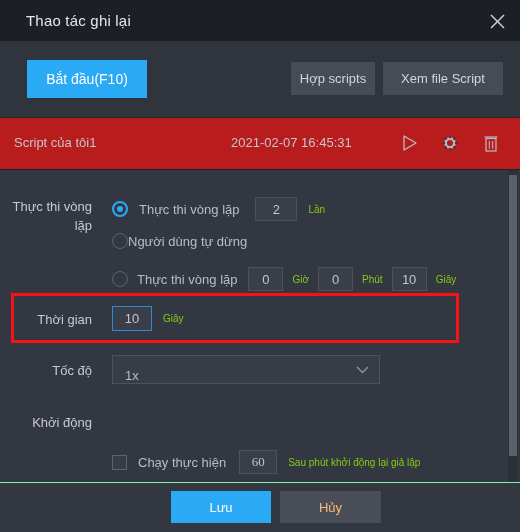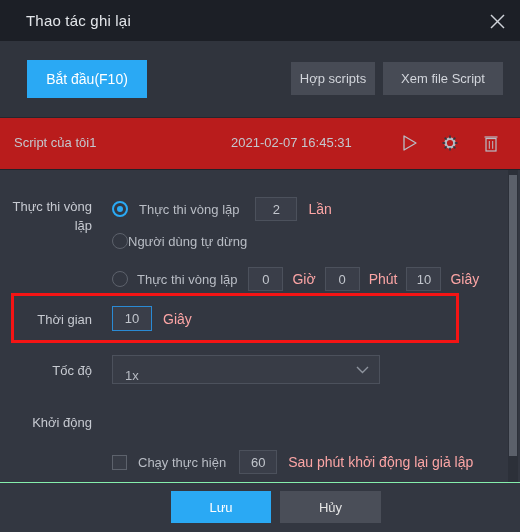--- a/index.html
+++ b/index.html
@@ -134,22 +134,22 @@
     font-size: 13px;
     color: #c7cad1;
     text-align: right;
     line-height: 19px;
   }
   .opt-label {
     font-size: 13px;
     color: #b9bdc5;
   }
   .unit {
-    font-size: 14px;
-    color: #fca5a5;
+    font-size: 10px;
+    color: #84cc16;
   }
 
   
   .radio {
     width: 16px; height: 16px;
     border-radius: 50%;
     box-sizing: border-box;
     border: 1px solid #5d626c;
     background: transparent;
     position: relative;
@@ -245,21 +245,21 @@
     border: none;
     display: flex; align-items: center; justify-content: center;
     cursor: pointer;
     font-family: "Liberation Sans", sans-serif;
   }
   .cancel-btn {
     position: absolute;
     left: 280px; top: 8px;
     width: 101px; height: 32px;
     background: #4a4e58;
-    color: #e5e5e5;
+    color: #fdba74;
     font-size: 13px;
     border: none;
     display: flex; align-items: center; justify-content: center;
     cursor: pointer;
     font-family: "Liberation Sans", sans-serif;
   }
 
   
   .scroll-track {
     position: absolute;
@@ -372,21 +372,21 @@
         <svg width="13" height="9" viewBox="0 0 13 9">
           <polyline points="1,1.5 6.5,7 12,1.5" fill="none" stroke="#8e949e" stroke-width="1.4"></polyline>
         </svg>
       </span>
     </div>
 
     <div class="side-label" style="left:12px; top:243px; width:80px;">Khởi động</div>
     <div class="row" style="left:112px; top:280px; gap:11px;">
       <span class="checkbox"></span>
       <span class="opt-label">Chạy thực hiện</span>
-      <input class="num-input" style="width: 38px; margin-left: 2px;" type="text" value="60">
+      <input class="num-input" style="width: 38px; margin-left: 2px; font-family: Liberation Serif, serif;" type="text" value="60">
       <span class="unit">Sau phút khởi động lại giả lập</span>
     </div>
 
   </div>
 
   <div class="highlight"></div>
 
   <div class="scroll-track"></div>
   <div class="scroll-thumb"></div>
 

